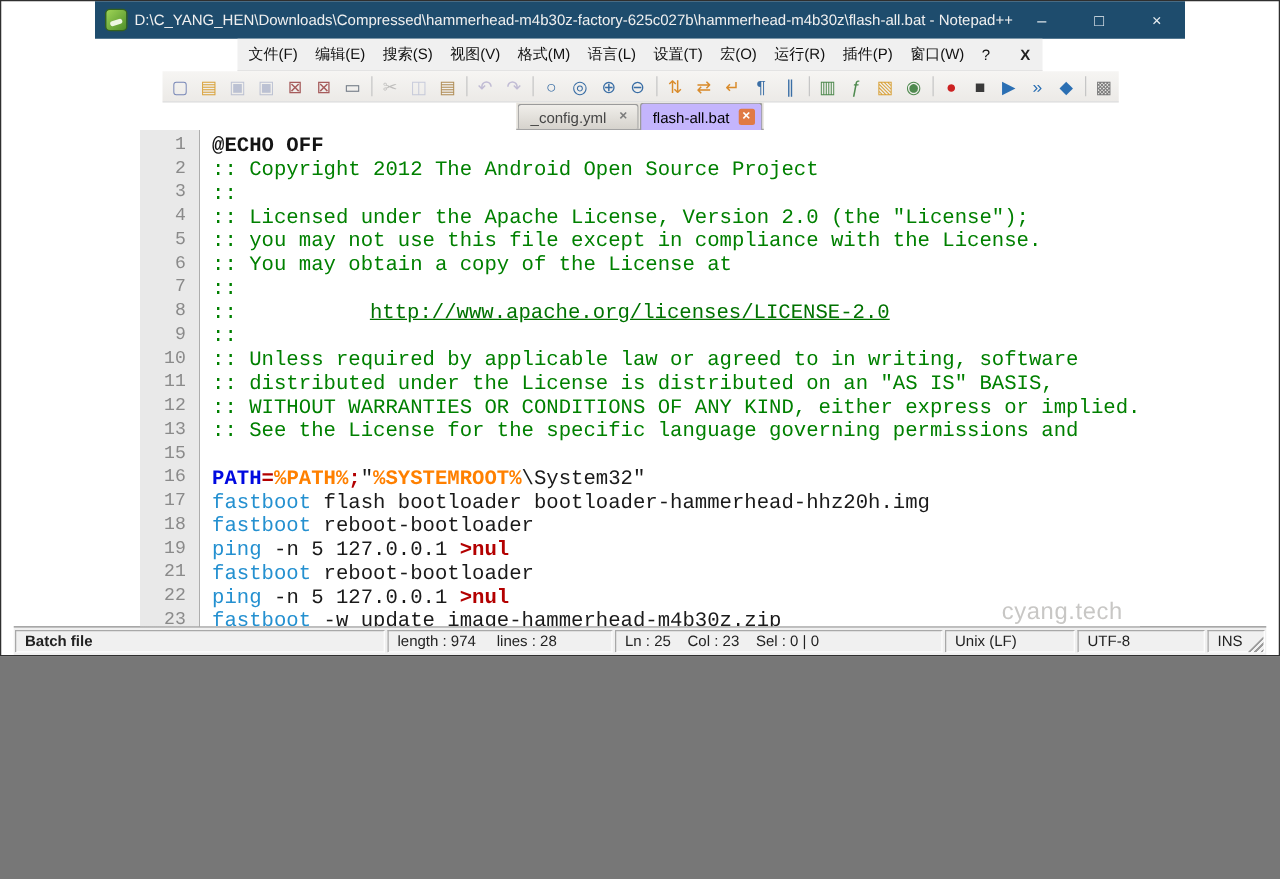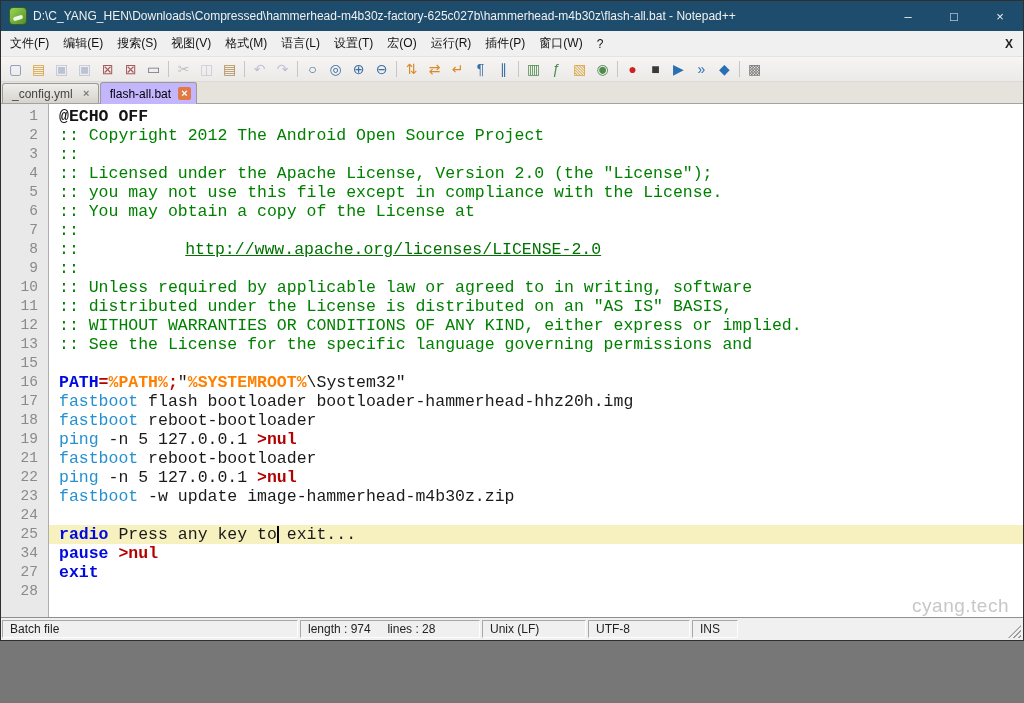--- a/index.html
+++ b/index.html
@@ -1,19 +1,19 @@
 <!DOCTYPE html>
 <html><head>
 <meta charset="utf-8">
 <style>
   * { margin:0; padding:0; box-sizing:border-box; }
   html,body { width:1024px; height:703px; overflow:hidden; background:#777; }
-  .window { width:1024px; height:641px; display:flex; flex-direction:column;
+  .window { width:1024px; height:525px; display:flex; flex-direction:column;
             border:1px solid #2f2f2f; background:#fff;
-            font-family:"Liberation Sans", sans-serif; }
+            font-family:"Liberation Sans", sans-serif;align-items:center; }
 
   
   .titlebar { flex:0 0 30px; background:#1e4c6d; display:flex; align-items:center; color:#f0f0f0; }
   .app-logo { width:18px; height:18px; margin:0 6px 0 8px; border-radius:4px;
               background:linear-gradient(135deg,#9ed455,#4f8f2a); border:1px solid #35621c;
               position:relative; flex:0 0 18px; }
   .app-logo::after { content:""; position:absolute; left:3px; top:8px; width:10px; height:4px;
                      background:#eef7e2; border-radius:2px; transform:rotate(-18deg); }
   .title-text { font-size:12px; white-space:nowrap; overflow:hidden; text-overflow:ellipsis; flex:1; }
   .win-btns { display:flex; }
@@ -69,21 +69,21 @@
   .tk-txt { color:#1a1a1a; }
 
   .watermark { position:absolute; right:14px; bottom:2px; font-family:"Liberation Sans",sans-serif;
                font-size:19px; color:#c8c7c5; letter-spacing:.5px; }
 
   
   .statusbar { flex:0 0 23px; background:#f0f0f0; border-top:1px solid #8f8f8f;
                display:flex; align-items:stretch; font-size:12px; color:#222; }
   .seg { margin:2px 1px; padding:0 7px; display:flex; align-items:center; white-space:pre;
          border:1px solid; border-color:#a8a8a8 #fdfdfd #fdfdfd #a8a8a8; }
-  .s1 { flex:0 0 296px; } .s2 { flex:0 0 180px; } .s3 { flex:0 0 262px; }
+  .s1 { flex:0 0 296px;font-weight:bold; } .s2 { flex:0 0 180px; } .s3 { flex:0 0 262px; }
   .s4 { flex:0 0 104px; } .s5 { flex:0 0 102px; } .s6 { flex:0 0 46px; }
   .grip { flex:1; position:relative; }
   .grip::after { content:""; position:absolute; right:2px; bottom:2px; width:13px; height:13px;
                  background:repeating-linear-gradient(135deg,transparent 0 2px,#9c9c9c 2px 3.5px);
                  clip-path:polygon(100% 0,100% 100%,0 100%); }
 </style>
 </head>
 <body>
 
 <div class="window">
@@ -196,19 +196,20 @@
         <div class="code-row"><span class="ln">34</span><span class="code-text"><span class="tk-kw">pause</span><span class="tk-txt"> </span><span class="tk-op">&gt;nul</span></span></div>
         <div class="code-row"><span class="ln">27</span><span class="code-text"><span class="tk-kw">exit</span></span></div>
         <div class="code-row"><span class="ln">28</span><span class="code-text"></span></div>
       </div>
     <div class="watermark">cyang.tech</div>
   </div>
 
   <div class="statusbar">
     <span class="seg s1">Batch file</span>
     <span class="seg s2">length : 974     lines : 28</span>
+    <span class="seg s3">Ln : 25    Col : 23    Sel : 0 | 0</span>
     <span class="seg s4">Unix (LF)</span>
     <span class="seg s5">UTF-8</span>
     <span class="seg s6">INS</span>
     <span class="grip"></span>
   </div>
 
 </div>
 
 </body></html>

